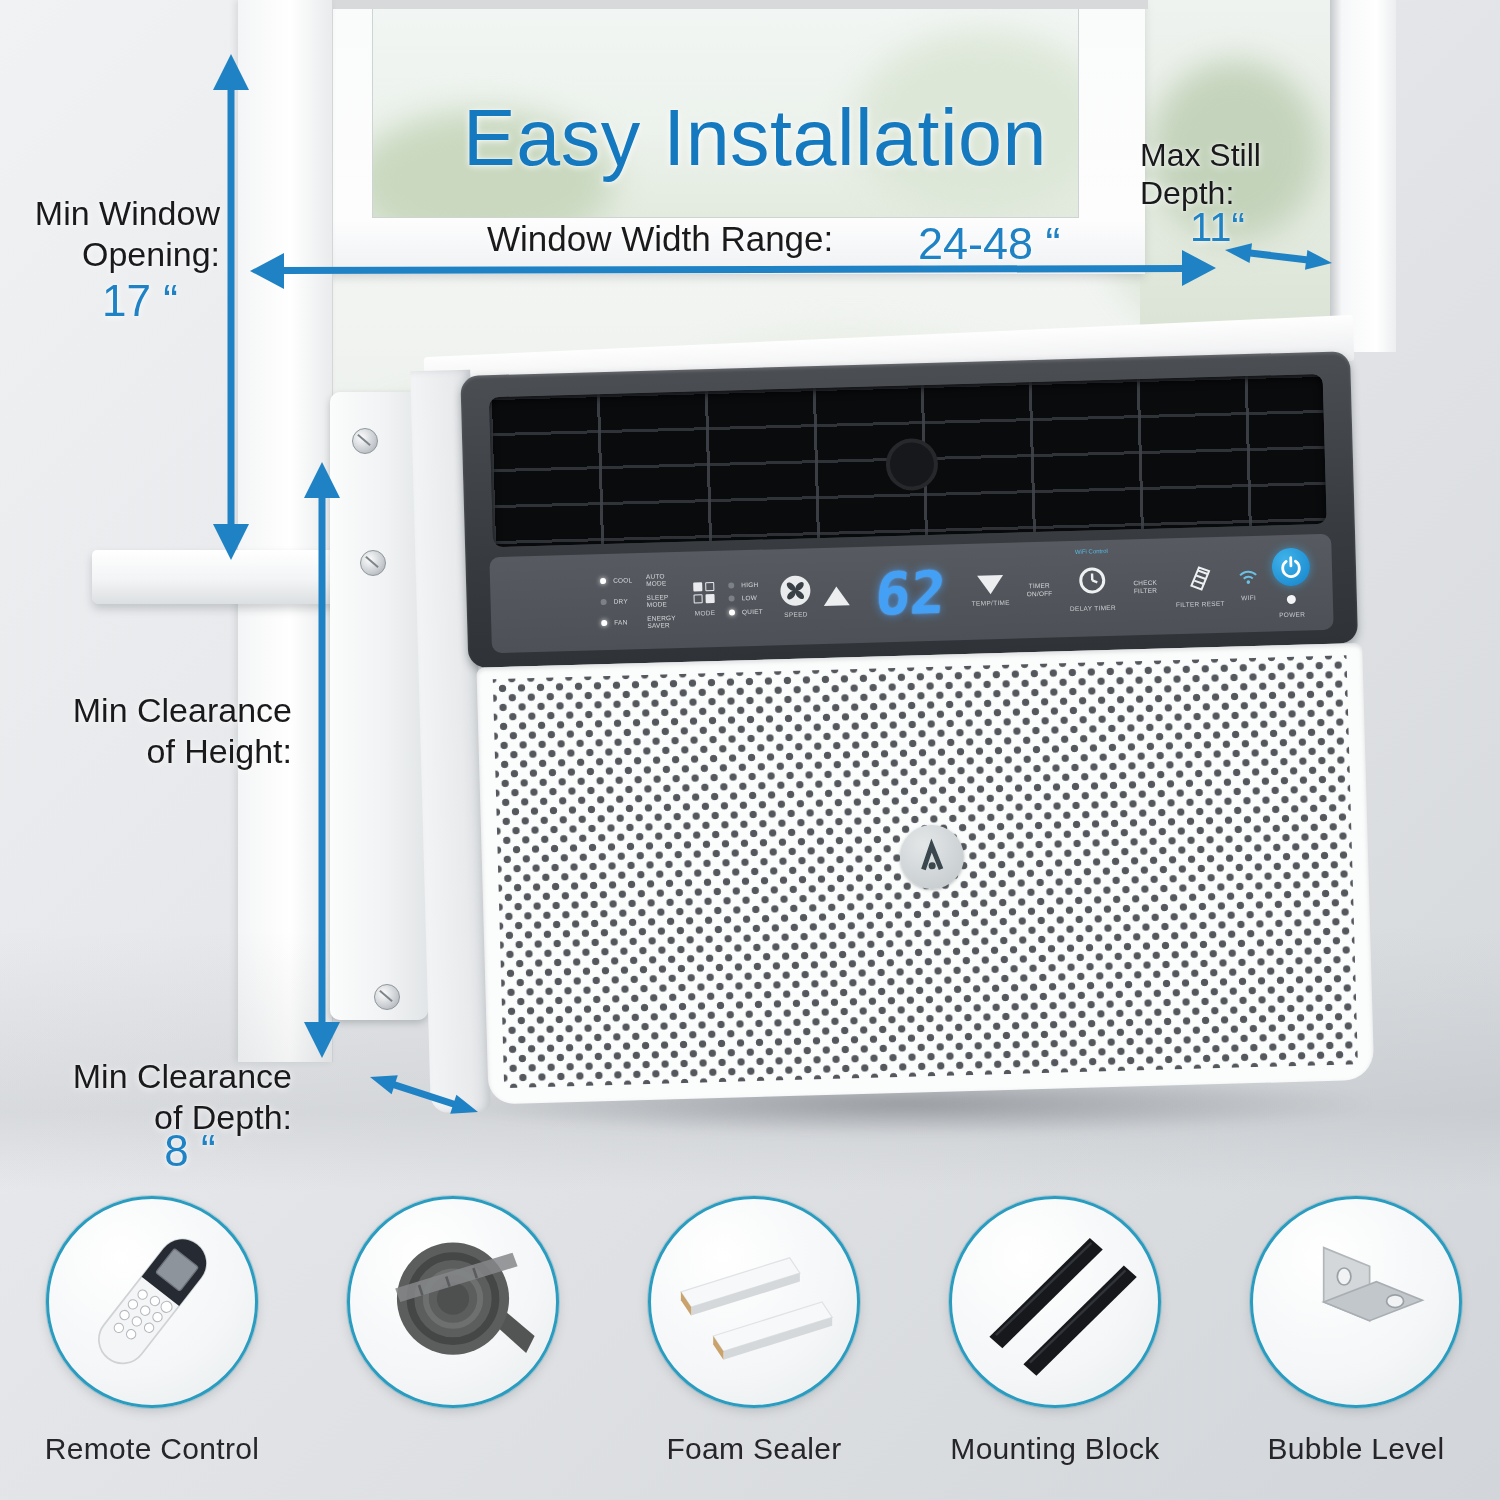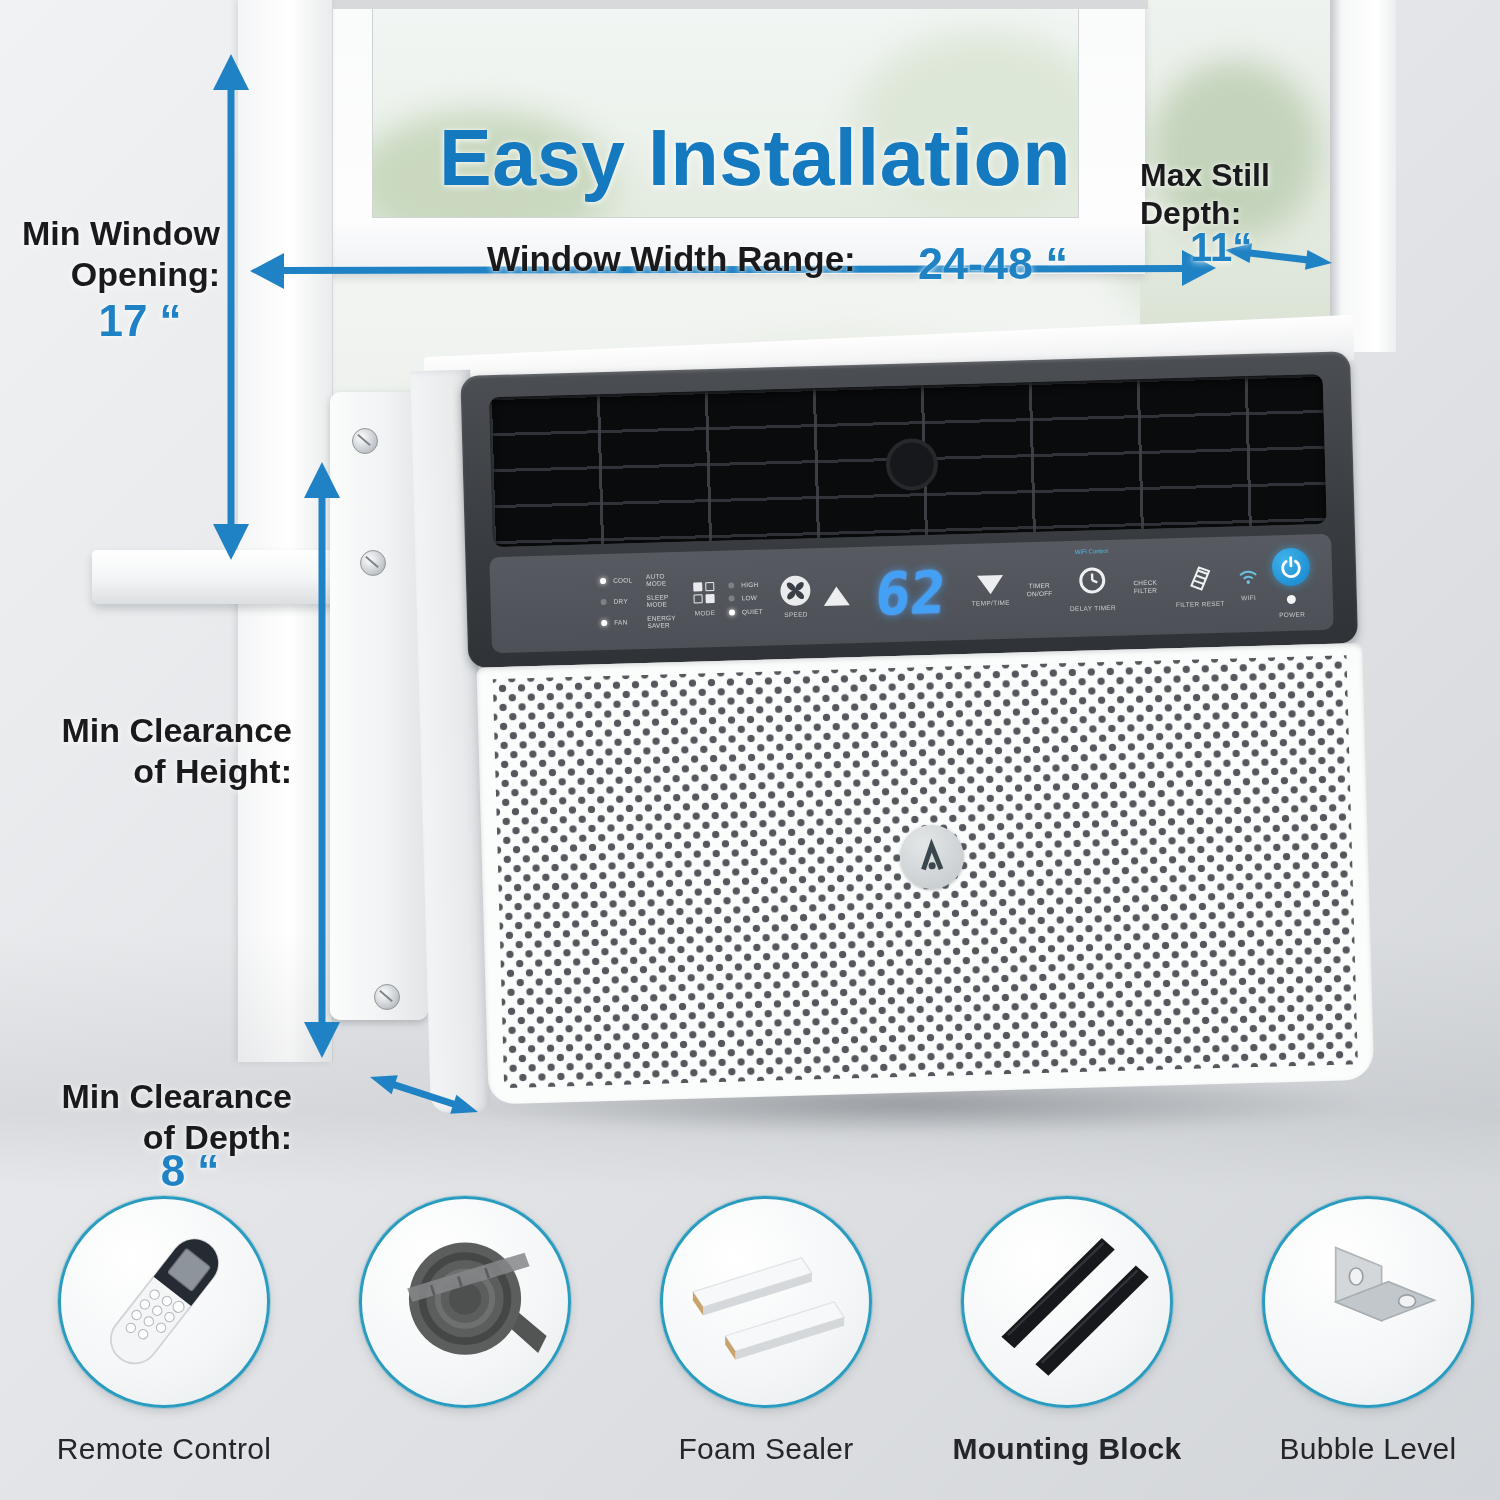--- a/index.html
+++ b/index.html
@@ -99,38 +99,38 @@
       box-shadow:inset 0 2px 4px rgba(160,165,170,.35);}
   .dots{position:absolute;left:16px;right:16px;top:12px;bottom:16px;
       background-image:
         radial-gradient(circle,#54585d 3.4px,rgba(84,88,93,0) 4.1px),
         radial-gradient(circle,#54585d 3.4px,rgba(84,88,93,0) 4.1px);
       background-size:19px 19px;background-position:0 0,9.5px 9.5px;}
   .brand-logo{position:absolute;left:418px;top:170px;width:64px;height:64px;border-radius:50%;
       background:radial-gradient(circle at 38% 30%,#e3e7e8,#c8cdd0 80%);
       display:flex;align-items:center;justify-content:center;box-shadow:0 1px 3px rgba(90,95,100,.4);}
   
-  .ann{position:absolute;font-weight:bold;color:#1a1a1c;z-index:7;
-      text-shadow:0 1px 7px rgba(255,255,255,.9),0 0 2px rgba(255,255,255,.7);margin-top:20px;}
+  .ann{position:absolute;font-weight:normal;color:#1a1a1c;z-index:7;
+      text-shadow:0 1px 7px rgba(255,255,255,.9),0 0 2px rgba(255,255,255,.7);}
   .ann .ln{display:block;}
   .blue{color:#1e82c4;}
   .t-title{left:405px;top:92px;width:700px;text-align:center;font-size:79px;letter-spacing:.5px;color:#1579bf;}
   .t-wlabel{left:487px;top:219px;font-size:35px;}
   .t-wvalue{left:918px;top:218px;font-size:45px;}
   .t-opening{left:20px;top:193px;width:200px;text-align:right;font-size:34px;line-height:41px;}
   .t-opening-v{left:55px;top:276px;width:170px;text-align:center;font-size:44px;}
   .t-still{left:1140px;top:136px;width:192px;font-size:32px;line-height:38px;}
   .t-still-v{left:1190px;top:205px;width:140px;text-align:left;font-size:40px;}
   .t-height{left:60px;top:690px;width:232px;text-align:right;font-size:34px;line-height:41px;}
   .t-height-v{left:95px;top:770px;width:190px;text-align:center;font-size:44px;}
   .t-depth{left:60px;top:1056px;width:232px;text-align:right;font-size:34px;line-height:41px;}
   .t-depth-v{left:95px;top:1126px;width:190px;text-align:center;font-size:44px;}
   .arrows{position:absolute;left:0;top:0;z-index:6;pointer-events:none;}
   
-  .acc-row{position:absolute;left:12px;top:1196px;width:1248px;height:300px;z-index:8;}
+  .acc-row{position:absolute;left:0;top:1196px;width:1248px;height:300px;z-index:8;}
   .acc{position:absolute;width:212px;text-align:center;}
   .acc-circle{width:212px;height:212px;border-radius:50%;
       background:radial-gradient(circle at 35% 28%,#ffffff 0%,#f4f6f7 60%,#e7ebed 100%);
       border:3px solid #2a9cc0;box-shadow:0 0 0 1px rgba(42,156,192,.25),0 4px 10px rgba(110,115,120,.25);
       display:flex;align-items:center;justify-content:center;box-sizing:border-box;}
   .acc-label{margin-top:24px;font-size:30px;color:#26262a;letter-spacing:.3px;
       position:relative;left:-34px;width:280px;}
 </style>
 </head>
 <body>
@@ -419,21 +419,21 @@
           <g transform="translate(38,52)">
             <polygon points="14,88 142,48 154,66 26,106" fill="#f7f8f9" stroke="#e0e3e5" stroke-width="1.5"></polygon>
             <polygon points="26,106 154,66 154,76 26,116" fill="#d5d8da"></polygon>
             <polygon points="14,88 26,106 26,116 14,98" fill="#c9a36b"></polygon>
           </g>
         </svg>
       </div>
       <div class="acc-label">Foam Sealer</div>
     </div>
 
-    <div class="acc" style="left:949px;font-weight:bold;">
+    <div class="acc" style="left:949px;">
       <div class="acc-circle">
         <svg width="170" height="170" viewBox="0 0 210 210">
           <polygon points="24,148 148,26 164,40 40,162" fill="#16181b"></polygon>
           <polyline points="32,146 150,32" fill="none" stroke="#3c4046" stroke-width="3" opacity="0.7"></polyline>
           <g transform="translate(42,34)">
             <polygon points="24,148 148,26 164,40 40,162" fill="#16181b"></polygon>
             <polyline points="32,146 150,32" fill="none" stroke="#3c4046" stroke-width="3" opacity="0.7"></polyline>
           </g>
         </svg>
       </div>

